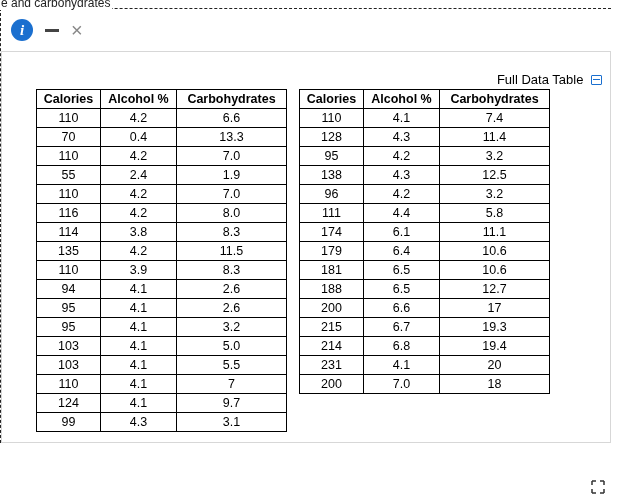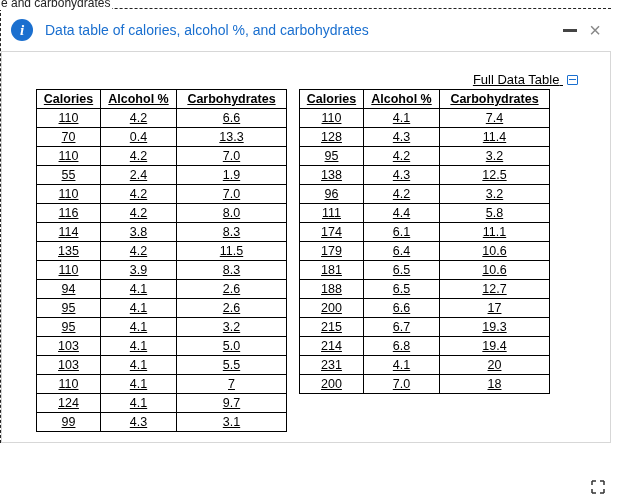--- a/index.html
+++ b/index.html
@@ -68,25 +68,24 @@
     height: 3px;
     background: #444;
   }
   .close {
     font-size: 20px;
     color: #888;
     cursor: pointer;
     line-height: 1;
   }
   .content {
-    padding: 20px 32px 10px 34px;
+    padding: 20px 8px 10px 34px;
     border: 1px solid #d7d7d7;
     border-top: none;
     position: relative;
-    text-decoration: underline;
   }
   .full-link {
     text-align: right;
     margin-bottom: 2px;
     font-size: 13px;
   }
   .full-link a { color: #000; text-decoration: none; }
   .full-icon {
     display: inline-block;
     width: 11px;
@@ -139,21 +138,20 @@
 </head>
 <body>
 
 <div class="outer">
   <span class="tab-label">e and carbohydrates</span>
 
   <div class="header">
     <div class="info-circle">
         <span>i</span>
       </div>
-    <div class="title">Data table of calories, alcohol %, and carbohydrates</div>
     <div class="header-actions">
       <div class="minimize"></div>
       <div class="close">×</div>
     </div>
   </div>
 
   <div class="content">
     <div class="full-link">
       <a href="#">
         <span>Full Data Table</span>

